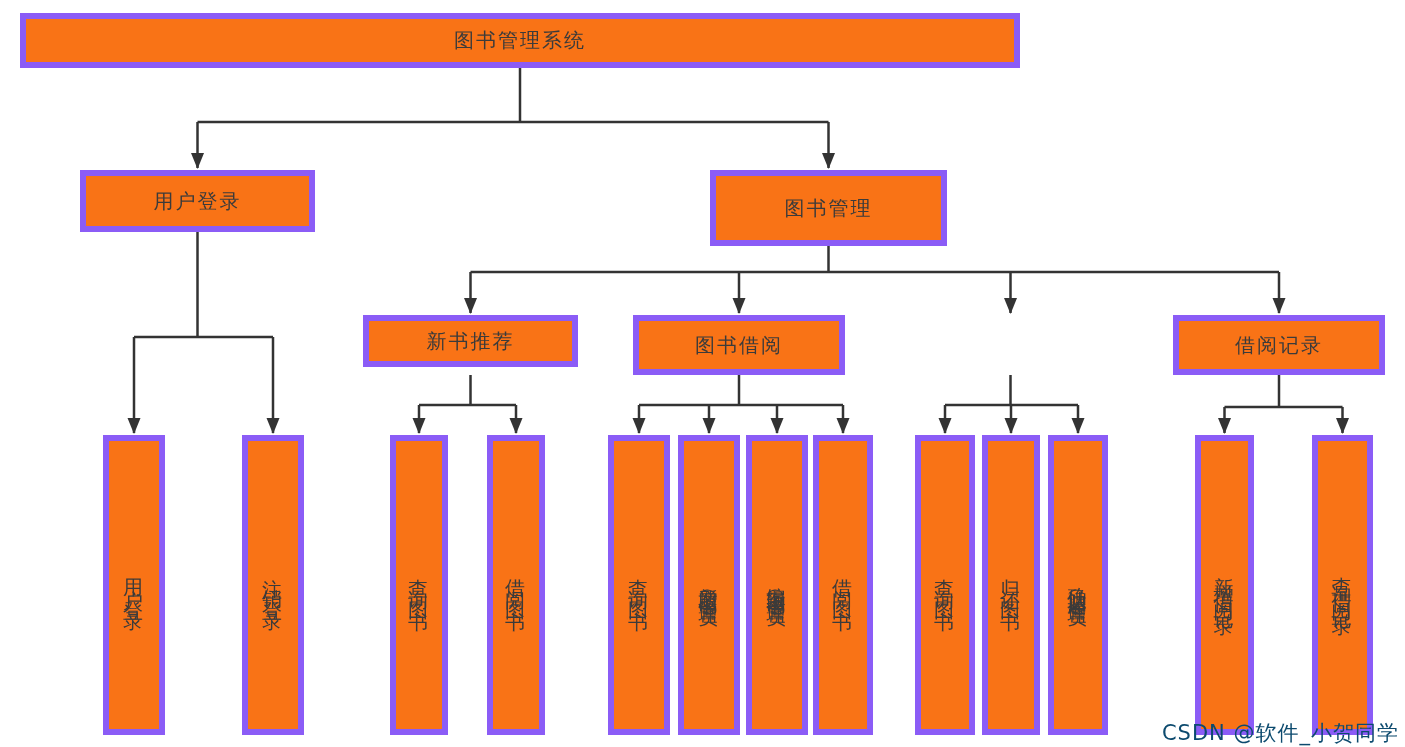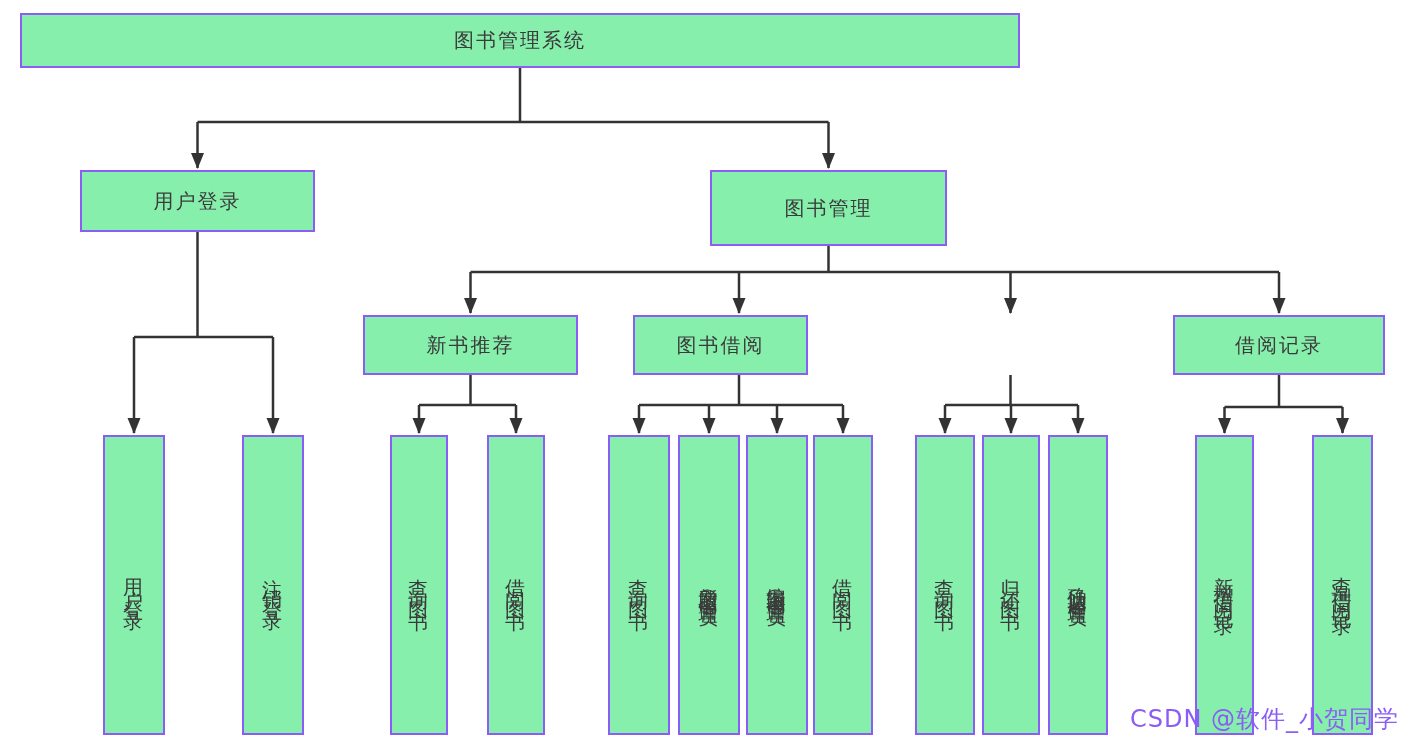--- a/index.html
+++ b/index.html
@@ -17,22 +17,22 @@
   }
   .connectors {
     position: absolute;
     left: 0;
     top: 0;
     pointer-events: none;
   }
   .node {
     position: absolute;
     box-sizing: border-box;
-    background: #86efac;
-    border: 2px solid #8b5cf6;
+    background: #f97316;
+    border: 6px solid #8b5cf6;
     color: #3b3b3b;
     display: flex;
     align-items: center;
     justify-content: center;
     font-size: 20px;
   }
   .h-node {
     letter-spacing: 2px;
   }
   .leaf {
@@ -45,44 +45,44 @@
     letter-spacing: 8px;
   }
   .leaf.long {
     letter-spacing: 3px;
     font-size: 19px;
   }
   
   .n-root   { left: 20px;   top: 13px;  width: 1000px; height: 55px; }
   .n-login  { left: 80px;   top: 170px; width: 235px;  height: 62px; }
   .n-mgmt   { left: 710px;  top: 170px; width: 237px;  height: 76px; }
-  .n-sec0   { left: 363px;  top: 315px; width: 215px;  height: 60px; }
-  .n-sec1   { left: 633px;  top: 315px; width: 175px;  height: 60px; }
+  .n-sec0   { left: 363px;  top: 315px; width: 215px;  height: 52px; }
+  .n-sec1   { left: 633px;  top: 315px; width: 212px;  height: 60px; }
   .n-sec2   { left: 903px;  top: 315px; width: 215px;  height: 60px; }
   .n-sec3   { left: 1173px; top: 315px; width: 212px;  height: 60px; }
   .lf       { top: 435px; height: 300px; }
   .lf-0  { left: 103px;  width: 62px; }
   .lf-1  { left: 242px;  width: 62px; }
   .lf-2  { left: 390px;  width: 58px; }
   .lf-3  { left: 487px;  width: 58px; }
   .lf-4  { left: 608px;  width: 62px; }
   .lf-5  { left: 678px;  width: 62px; }
   .lf-6  { left: 746px;  width: 62px; }
   .lf-7  { left: 813px;  width: 60px; }
   .lf-8  { left: 915px;  width: 60px; }
   .lf-9  { left: 982px;  width: 58px; }
   .lf-10 { left: 1048px; width: 60px; }
   .lf-11 { left: 1195px; width: 59px; }
   .lf-12 { left: 1312px; width: 61px; }
   .watermark {
     position: absolute;
     right: 6px;
-    bottom: 12px;
-    font-size: 24px;
-    color: #8b5cf6;
+    bottom: 0;
+    font-size: 21px;
+    color: #0c4a6e;
     letter-spacing: 1px;
     white-space: nowrap;
   }
 </style>
 </head>
 <body>
 
 <div class="canvas">
 
   <svg class="connectors" width="1405" height="747" viewBox="0 0 1405 747">

